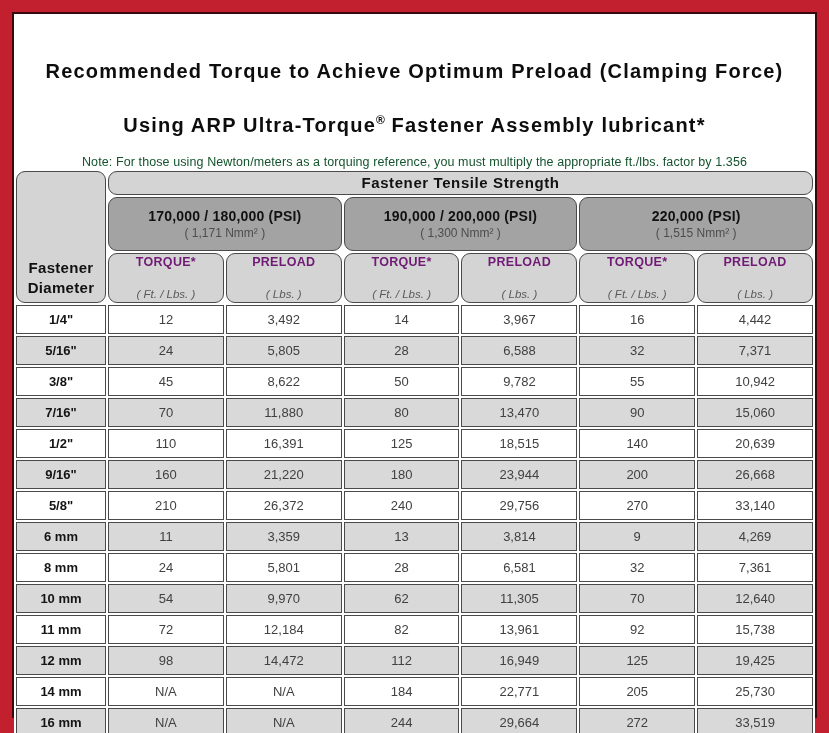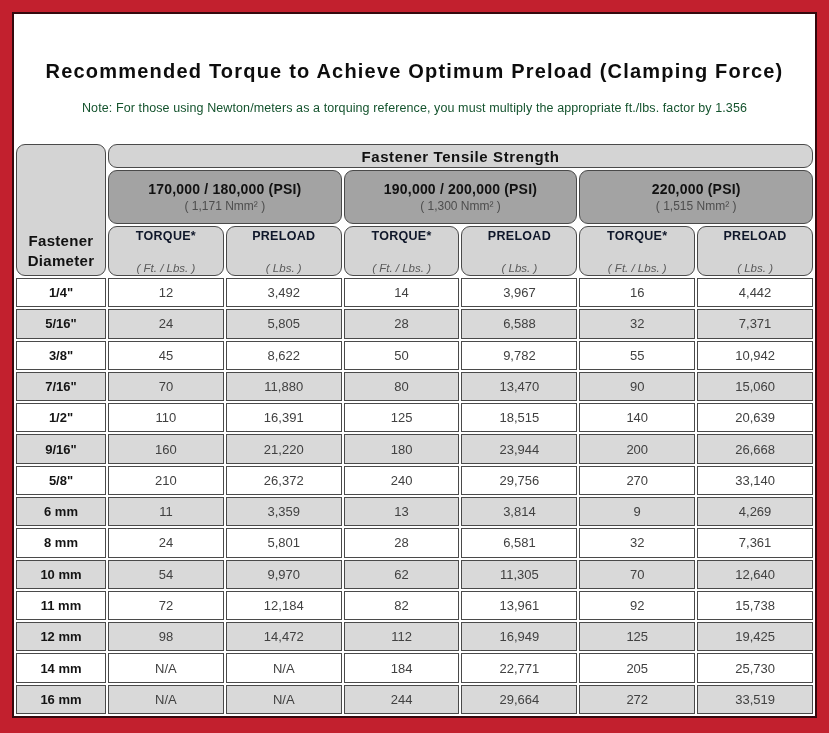--- a/index.html
+++ b/index.html
@@ -72,21 +72,21 @@
     padding-bottom: 4px;
     font-size: 15px;
     font-weight: bold;
     line-height: 20px;
     letter-spacing: 0.3px;
   }
   tr.r-psi th { height: 52px; background: #a3a3a3; }
   .psi { font-size: 14px; font-weight: bold; color: #111; letter-spacing: 0.2px; }
   .nmm { font-size: 12px; font-weight: normal; color: #4d4d4d; margin-top: 2px; }
   tr.r-sub th { height: 48px; }
-  .sub-label { font-size: 12.5px; font-weight: bold; color: #0f172a; letter-spacing: 0.3px; }
+  .sub-label { font-size: 12.5px; font-weight: bold; color: #701a75; letter-spacing: 0.3px; }
   .sub-unit { font-size: 11.5px; font-weight: normal; color: #5a5a5a; margin-top: 19px; font-style: italic; }
   tbody th {
     background: #ffffff;
     font-size: 13px;
     font-weight: bold;
     color: #141414;
     height: 27px;
   }
   tbody td {
     background: #ffffff;
@@ -96,20 +96,21 @@
   }
   tbody tr.alt th, tbody tr.alt td { background: #d9d9d9; }
 </style>
 </head>
 <body>
 
 <div class="frame">
   <div class="title-block">
     <div>
       <div class="t-line">Recommended Torque to Achieve Optimum Preload (Clamping Force)</div>
+      <div class="t-line"><span>Using ARP Ultra-Torque</span><sup class="reg">®</sup><span> Fastener Assembly lubricant*</span></div>
     </div>
     <div class="note">Note: For those using Newton/meters as a torquing reference, you must multiply the appropriate ft./lbs. factor by 1.356</div>
   </div>
 
   <table class="data-table">
     <colgroup>
       <col class="col-diam">
         <col>
         <col>
         <col>

